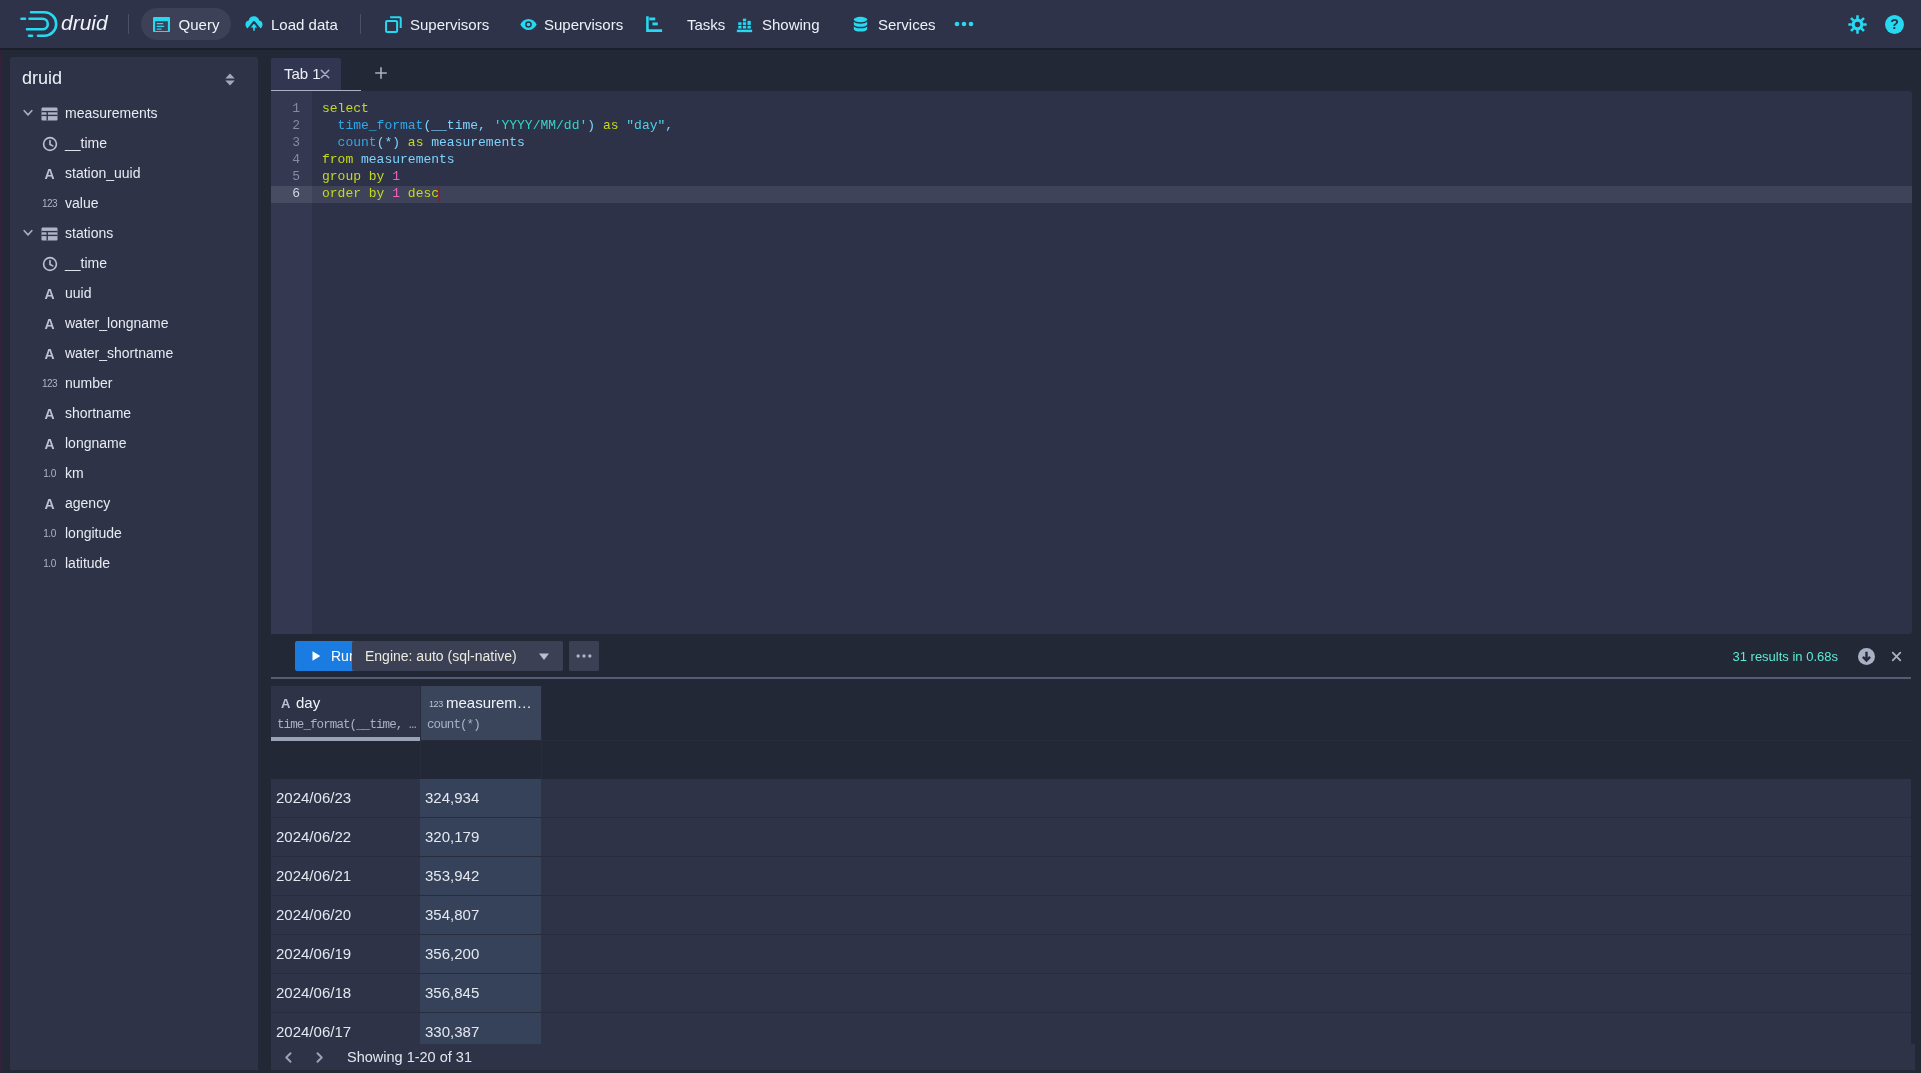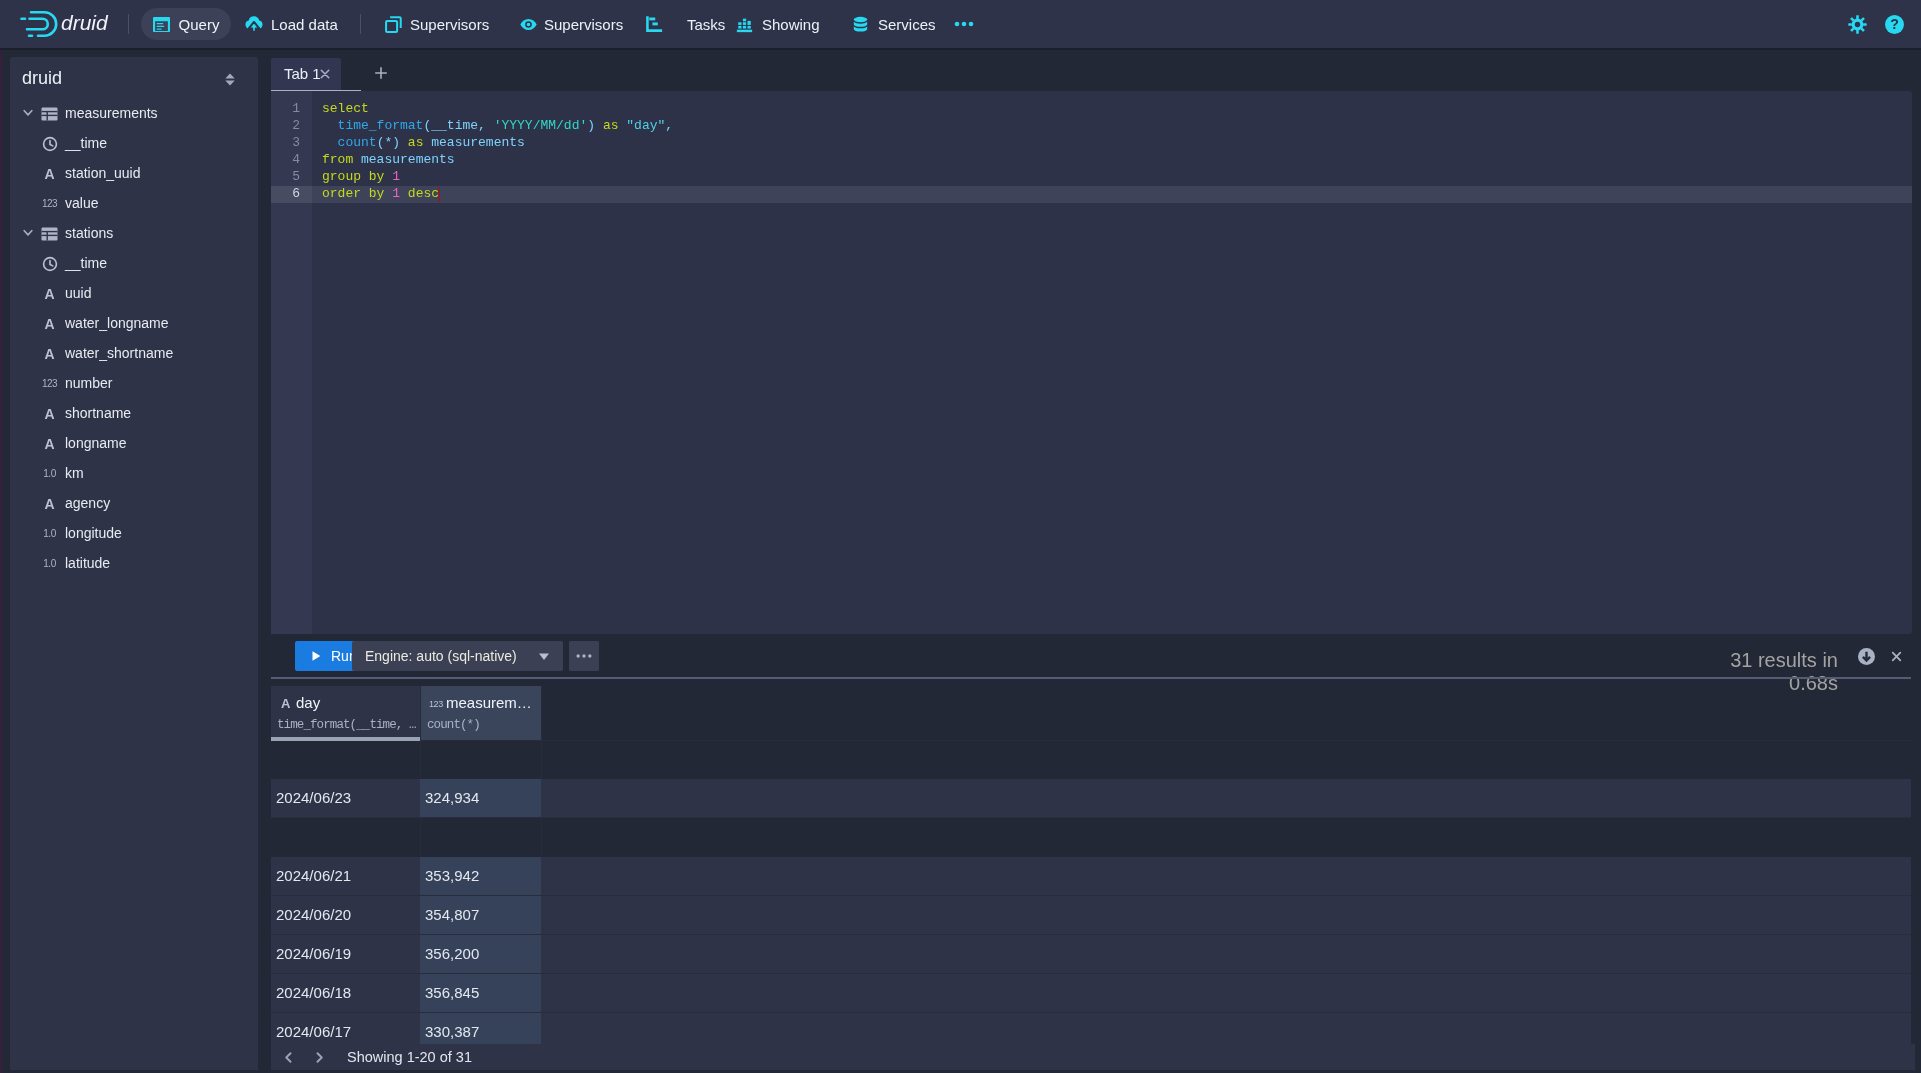--- a/index.html
+++ b/index.html
@@ -36,21 +36,21 @@
 #activegut { position:absolute; left:0px; top:95px; width:41px; height:17px; background:#474c63; }
 .cline { position:absolute; left:51px; font-family:"Liberation Mono", monospace; font-size:13px; white-space:pre; color:#c9cfdd; }
 .kw { color:#c4da1c; } .fn { color:#2fa8e8; } .str { color:#33d6c8; } .qid { color:#4fd2e6; } .num { color:#ee62bb; } .id { color:#7dd3fc; }
 #cursor { position:absolute; left:167px; top:96px; width:2px; height:15px; background:#7c2230; }
 
 #runbtn { position:absolute; left:271px; top:641px; width:76px; height:30px; background:#1a7ce1; border-radius:2px; color:#fff; font-size:14px;margin-left:24px; }
 #runbtn .rt { position:absolute; left:36px; top:7px; }
 #enginebtn { position:absolute; left:352px; top:641px; width:211px; height:30px; background:#3b4054; border-radius:2px; color:#eceadf; font-size:14px; }
 #enginebtn .et { position:absolute; left:13px; top:7px; }
 #morebtn { position:absolute; left:569px; top:641px; width:30px; height:30px; background:#3b4054; border-radius:2px; } 
-#resinfo { position:absolute; top:649px; left:1690px; width:148px; text-align:right; color:#a3a3a3; font-size:20px; }
+#resinfo { position:absolute; top:649px; left:1690px; width:148px; text-align:right; color:#5eead4; font-size:13px; }
 #rundiv { position:absolute; left:271px; top:677px; width:1640px; height:2px; background:#565c73; }
 
 #results { position:absolute; left:271px; top:686px; width:1640px; height:358px; }
 .hcol { position:absolute; top:0; height:54px; }
 #hc1 { left:0; width:149px; background:#2f3347; overflow:hidden; }
 #hc2 { left:149px; width:121px; background:#3a455c; }
 .hname { position:absolute; left:14px; top:8px; color:#f0f3f8; font-size:15px; }
 .hsub { position:absolute; left:6px; top:32px; font-family:"Liberation Mono", monospace; font-size:12.5px; letter-spacing:-0.9px; color:#aab1c4; white-space:pre; }
 #hc1under { position:absolute; left:0; top:51px; width:149px; height:4px; background:#9aa2b6; }
 .rrow { position:absolute; left:0; width:1640px; height:39px; border-bottom:1px solid #282d3d; background:#2e3347; }
@@ -334,20 +334,25 @@
   </div>
   <div id="hc1under"></div>
   <div style="position:absolute;left:149px;top:0;width:1px;height:358px;background:#272c3c"></div>
   <div style="position:absolute;left:149px;top:54px;width:1491px;height:1px;background:#272c3c"></div>
   <div style="position:absolute;left:270px;top:0;width:1px;height:358px;background:#272c3c"></div>
   <div class="rrow" style="top:93px">
       <div class="c2bg"></div>
       <span class="cv1">2024/06/23</span>
       <span class="cv2">324,934</span>
     </div>
+  <div class="rrow" style="top:132px">
+      <div class="c2bg"></div>
+      <span class="cv1">2024/06/22</span>
+      <span class="cv2">320,179</span>
+    </div>
   <div class="rrow" style="top:171px">
       <div class="c2bg"></div>
       <span class="cv1">2024/06/21</span>
       <span class="cv2">353,942</span>
     </div>
   <div class="rrow" style="top:210px">
       <div class="c2bg"></div>
       <span class="cv1">2024/06/20</span>
       <span class="cv2">354,807</span>
     </div>

